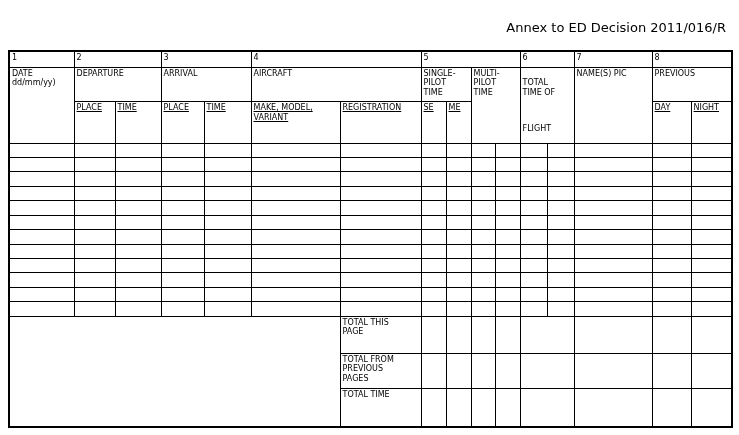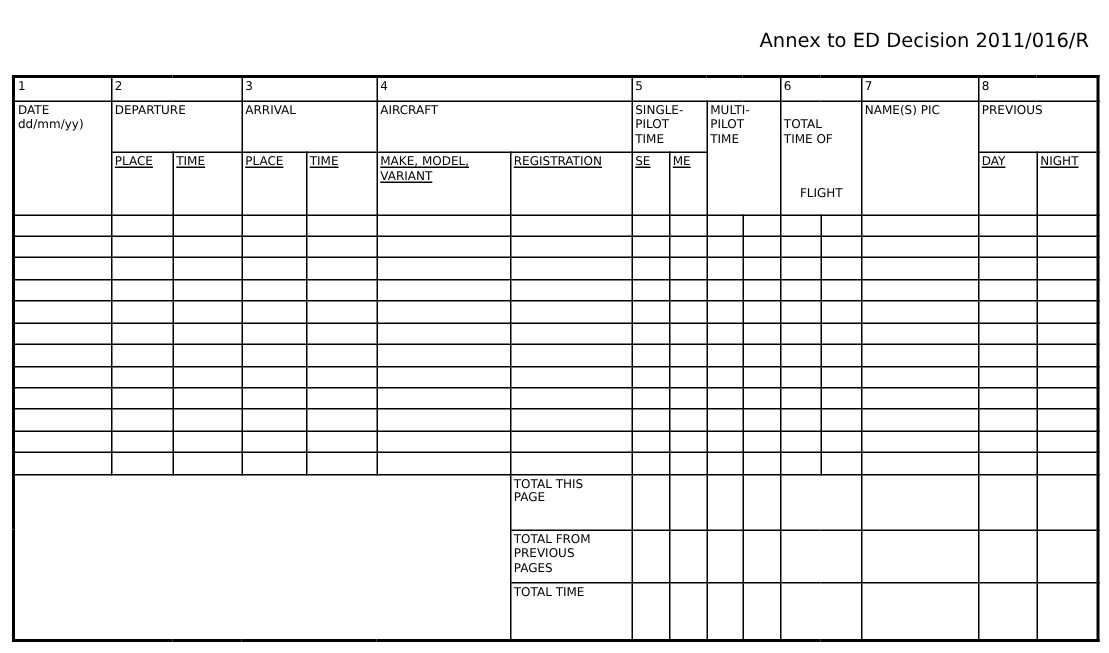--- a/index.html
+++ b/index.html
@@ -26,21 +26,21 @@
     overflow:hidden;
   }
   tr.r-num{height:16px;}
   tr.r-b{height:32px;}
   tr.r-c{height:38px;text-decoration:underline;}
   tr.body-row{height:14.45px;}
   tr.t-1{height:37px;margin-left:18px;}
   tr.t-2{height:35px;}
   tr.t-3{height:39px;}
   td.nb{border:none;}
-  .flight{margin-top:17px;text-align:center;}
+  .flight{margin-top:17px;}
 </style>
 </head>
 <body>
 
 <div class="annex">Annex to ED Decision 2011/016/R</div>
 
 <table class="logbook">
   <colgroup>
     <col style="width:65px">
       <col style="width:41px">

